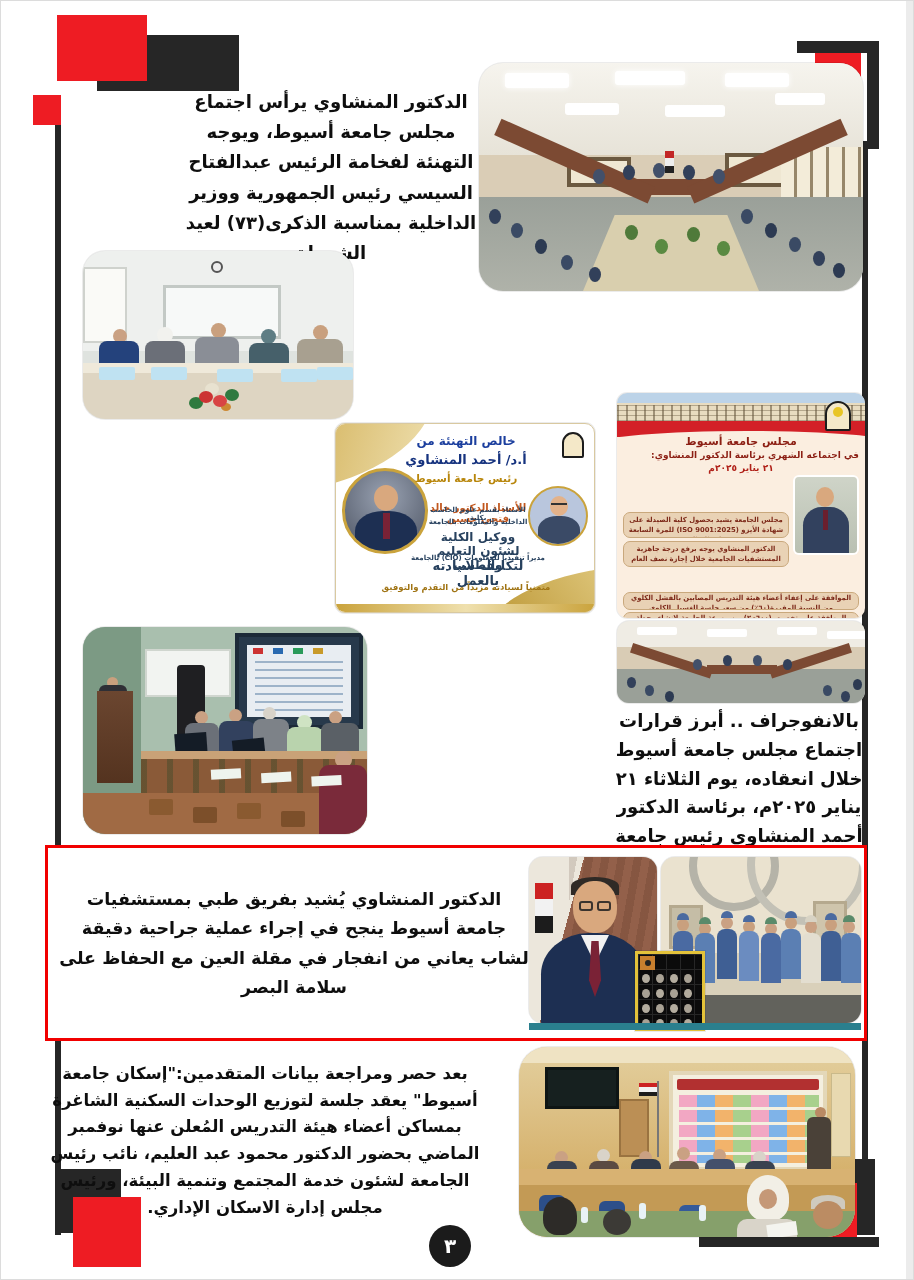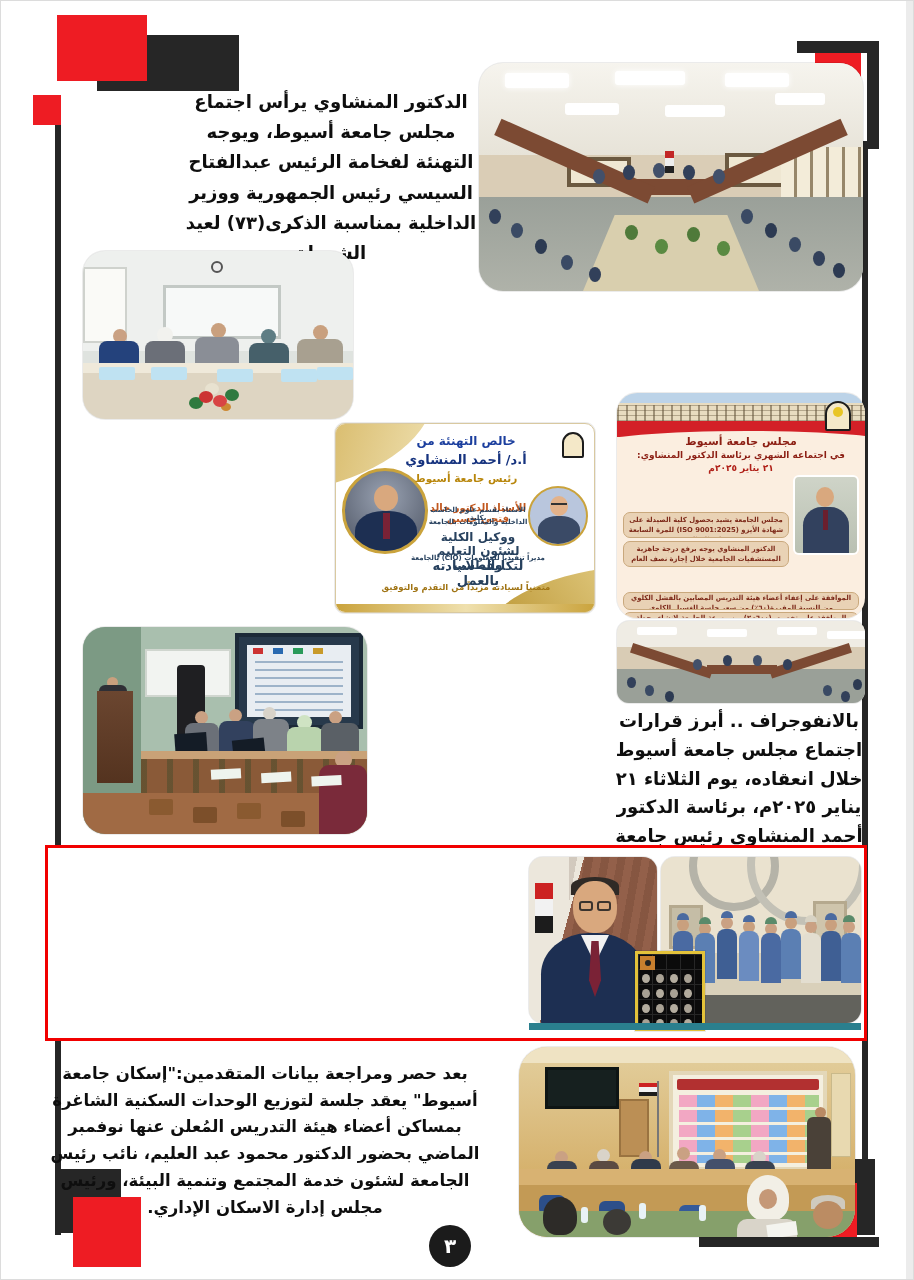--- a/index.html
+++ b/index.html
@@ -100,31 +100,31 @@
     <div class="abs mini" style="left:70px;top:48px;width:120px;font-size:10.5px;color:#b8860b;">رئيس جامعة أسيوط</div>
     <div class="abs mini" style="left:80px;top:78px;width:124px;font-size:10px;color:#c2571d;">للأستاذ الدكتور خالد فتحي حسين</div>
     <div class="abs mini" style="left:86px;top:82px;width:112px;font-size:7px;color:#27415e;">الأستاذ بقسم علوم الحاسب بكلية</div>
     <div class="abs mini" style="left:86px;top:94px;width:112px;font-size:7px;color:#27415e;">الداخلية والمعلومات بالجامعة</div>
     <div class="abs mini" style="left:86px;top:106px;width:112px;font-size:12px;color:#27415e;">ووكيل الكلية لشئون التعليم والطلاب</div>
     <div class="abs mini" style="left:86px;top:134px;width:112px;font-size:13px;color:#27415e;">لتكليف سيادته بالعمل</div>
     <div class="abs mini" style="left:74px;top:130px;width:136px;font-size:7px;color:#27415e;">مديراً تنفيذياً للمعلومات (CIO) بالجامعة</div>
     <div class="abs mini" style="left:40px;top:158px;width:180px;font-size:8.5px;color:#a07414;">متمنياً لسيادته مزيداً من التقدم والتوفيق</div>
   </div>
 
-  <div class="photo" style="left:616px;top:392px;width:248px;height:225px;border-radius:20px;background:#fbeee0;">
+  <div class="photo" style="left:616px;top:392px;width:248px;height:225px;border-radius:10px;background:#fbeee0;">
     <div class="abs" style="left:0;top:0;width:248px;height:30px;background:linear-gradient(#bcd3e8 0 34%,#e8dcc0 34%);">
       <div class="abs" style="left:0;top:12px;width:248px;height:18px;background:repeating-linear-gradient(90deg,rgba(100,85,60,.55) 0 2px,transparent 2px 9px),repeating-linear-gradient(rgba(100,85,60,.4) 0 1px,transparent 1px 5px);"></div>
     </div>
     <div class="abs" style="left:0;top:28px;width:248px;height:16px;background:#d32027;"></div>
     <div class="abs" style="left:-20px;top:38px;width:300px;height:26px;background:#fbeee0;border-radius:50%;"></div>
     <div class="abs" style="left:208px;top:8px;width:26px;height:30px;border:2px solid #1c1c1c;border-radius:13px 13px 2px 2px;background:#f4e8c8;box-sizing:border-box;">
         <div class="abs" style="left:6px;top:4px;width:10px;height:10px;border-radius:50%;background:#e8c525;"></div>
       </div>
     <div class="abs mini" style="left:24px;top:42px;width:200px;font-size:11px;color:#8c1f14;">مجلس جامعة أسيوط</div>
-    <div class="abs mini" style="left:14px;top:57px;width:220px;font-size:9px;color:#8c1f14;">في اجتماعه الشهري برئاسة الدكتور المنشاوي:</div>
+    <div class="abs mini" style="left:28px;top:57px;width:220px;font-size:9px;color:#8c1f14;">في اجتماعه الشهري برئاسة الدكتور المنشاوي:</div>
     <div class="abs mini" style="left:64px;top:70px;width:120px;font-size:9px;color:#b02018;">٢١ يناير ٢٠٢٥م</div>
     <div class="abs" style="left:178px;top:84px;width:62px;height:76px;border-radius:4px;background:linear-gradient(#cfd4c8,#b9c0b2);box-shadow:0 0 0 2px #fff;overflow:hidden;">
       <div class="abs" style="left:21px;top:10px;width:18px;height:20px;border-radius:50%;background:#d9a87e;"></div>
       <div class="abs" style="left:8px;top:30px;width:46px;height:46px;border-radius:40% 40% 0 0;background:#32415e;"></div>
       <div class="abs" style="left:28px;top:33px;width:5px;height:20px;background:#6b1f2e;"></div>
     </div>
     <div class="abs mini" style="left:6px;top:119px;width:166px;height:26px;background:#e9d2b5;border:1px solid #c9a87c;border-radius:7px;color:#7c2818;font-size:6.8px;line-height:1.5;padding:2px 4px;box-sizing:border-box;overflow:hidden;">مجلس الجامعة يشيد بحصول كلية الصيدلة على شهادة الأيزو (ISO 9001:2025) للمرة السابعة على التوالي</div>
     <div class="abs mini" style="left:6px;top:148px;width:166px;height:26px;background:#e9d2b5;border:1px solid #c9a87c;border-radius:7px;color:#7c2818;font-size:6.8px;line-height:1.5;padding:2px 4px;box-sizing:border-box;overflow:hidden;">الدكتور المنشاوي يوجه برفع درجة جاهزية المستشفيات الجامعية خلال إجازة نصف العام</div>
     <div class="abs mini" style="left:6px;top:199px;width:236px;height:18px;background:#e9d2b5;border:1px solid #c9a87c;border-radius:7px;color:#7c2818;font-size:6.8px;line-height:1.4;padding:1px 4px;box-sizing:border-box;overflow:hidden;">الموافقة على إعفاء أعضاء هيئة التدريس المصابين بالفشل الكلوي من النسبة المقررة(٦٠٪) من سعر جلسة الغسيل الكلوي</div>
     <div class="abs mini" style="left:6px;top:219px;width:236px;height:18px;background:#e9d2b5;border:1px solid #c9a87c;border-radius:7px;color:#7c2818;font-size:6.8px;line-height:1.4;padding:1px 4px;box-sizing:border-box;overflow:hidden;">الموافقة على تخصيص(٦٠٠م٢) من مزرعة الجامعة لإنشاء محطة محولات جديدة لتوزيع الكهرباء وتغذية المستشفيات الجامعية</div>
@@ -173,20 +173,21 @@
     <div class="abs" style="left:252px;top:124px;width:17px;height:17px;border-radius:50%;background:#caa183;"></div>
     <div class="abs" style="left:236px;top:138px;width:48px;height:69px;border-radius:10px 10px 0 0;background:#7a2a3a;"></div>
     <div class="stamp" style="left:66px;top:172px;width:24px;height:16px;border-radius:2px;background:#8a5a30;box-shadow:44px 8px 0 0 #7c4f2a,88px 4px 0 0 #8a5a30,132px 12px 0 0 #7c4f2a;"></div>
     <div class="abs" style="left:128px;top:142px;width:30px;height:10px;background:#eef4ee;box-shadow:50px 6px 0 0 #eef4ee,100px 12px 0 0 #eef4ee;position:absolute;transform:rotate(-3deg);"></div>
   </div>
 
 
   <div class="hl" style="left:604px;top:706px;width:268px;font-size:18px;line-height:1.6;">بالانفوجراف .. أبرز قرارات اجتماع مجلس جامعة أسيوط خلال انعقاده، يوم الثلاثاء ٢١ يناير ٢٠٢٥م، برئاسة الدكتور أحمد المنشاوي رئيس جامعة أسيوط</div>
 
   <div class="abs" style="left:44px;top:844px;width:822px;height:196px;border:3px solid #f10000;background:#fff;box-sizing:border-box;"></div>
+  <div class="hl" style="left:58px;top:884px;width:470px;font-size:17.5px;">الدكتور المنشاوي يُشيد بفريق طبي بمستشفيات جامعة أسيوط ينجح في إجراء عملية جراحية دقيقة لشاب يعاني من انفجار في مقلة العين مع الحفاظ على سلامة البصر</div>
 
   <div class="photo" style="left:528px;top:856px;width:128px;height:166px;border-radius:14px;">
     <div class="abs" style="left:0;top:0;width:128px;height:166px;background:linear-gradient(105deg,#ece7dc 0 32%,#93604a 32%);"></div>
     <div class="abs" style="left:40px;top:0;width:88px;height:166px;background:repeating-linear-gradient(100deg,rgba(60,30,15,.15) 0 8px,transparent 8px 16px);"></div>
     <div class="abs" style="left:6px;top:26px;width:18px;height:50px;background:linear-gradient(#cc2222 0 33%,#f2f2f2 33% 66%,#1c1c1c 66%);"></div>
     <div class="abs" style="left:42px;top:20px;width:48px;height:18px;border-radius:50% 50% 0 0;background:#2f2a26;"></div>
     <div class="abs" style="left:44px;top:24px;width:44px;height:52px;border-radius:46%;background:#d9a87e;"></div>
     <div class="abs" style="left:50px;top:44px;width:14px;height:10px;border:2px solid #3a332e;border-radius:3px;box-sizing:border-box;"></div>
     <div class="abs" style="left:68px;top:44px;width:14px;height:10px;border:2px solid #3a332e;border-radius:3px;box-sizing:border-box;"></div>
     <div class="abs" style="left:12px;top:76px;width:104px;height:90px;border-radius:46% 46% 0 0;background:#1d2f52;"></div>

